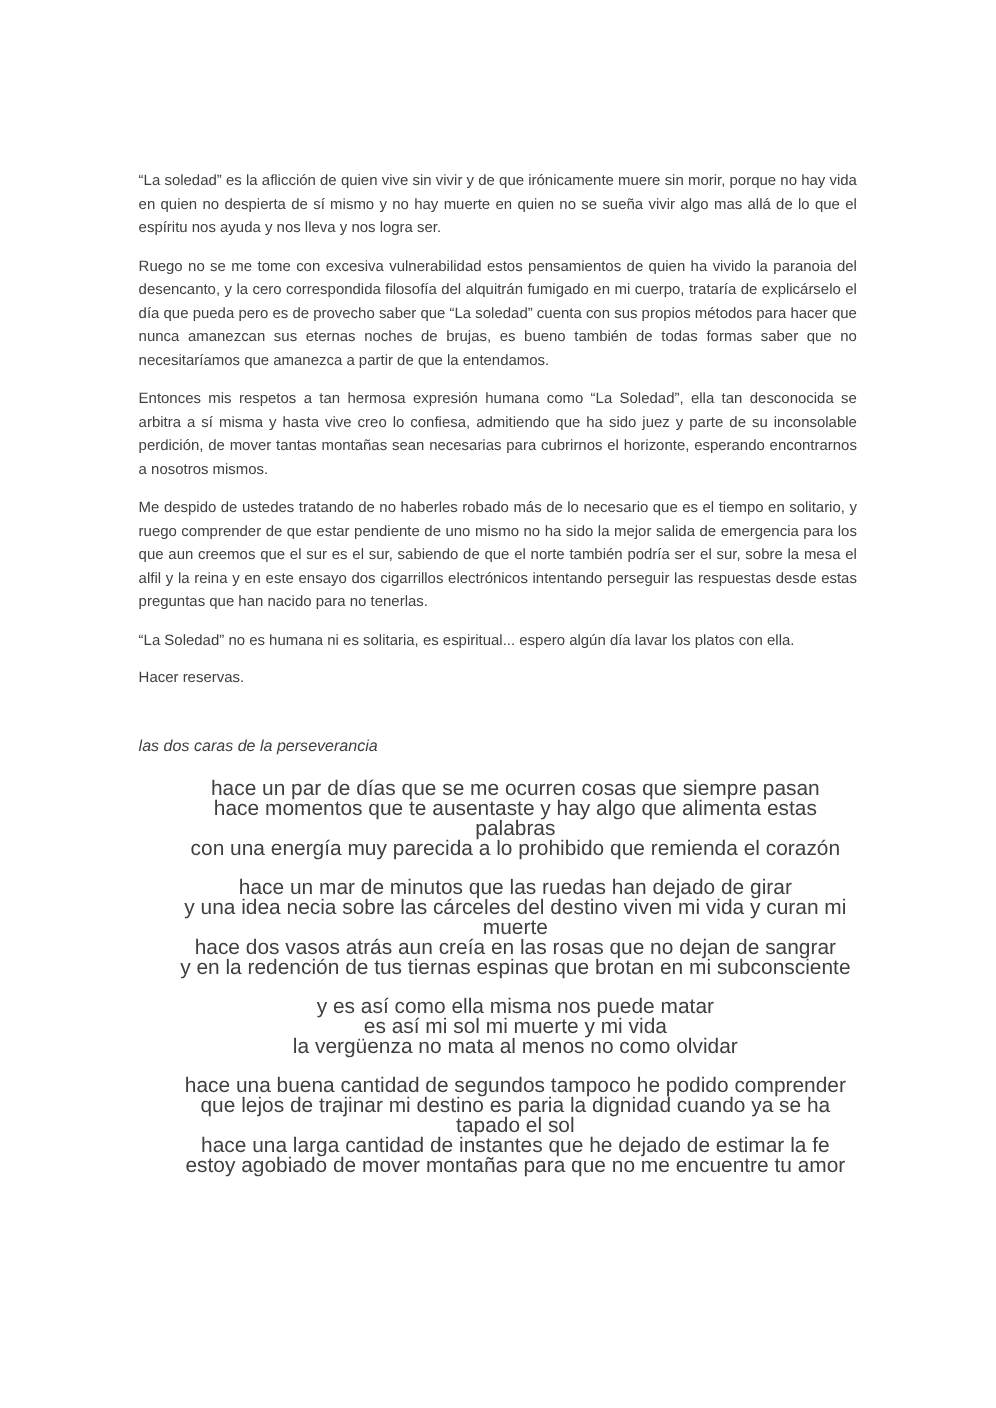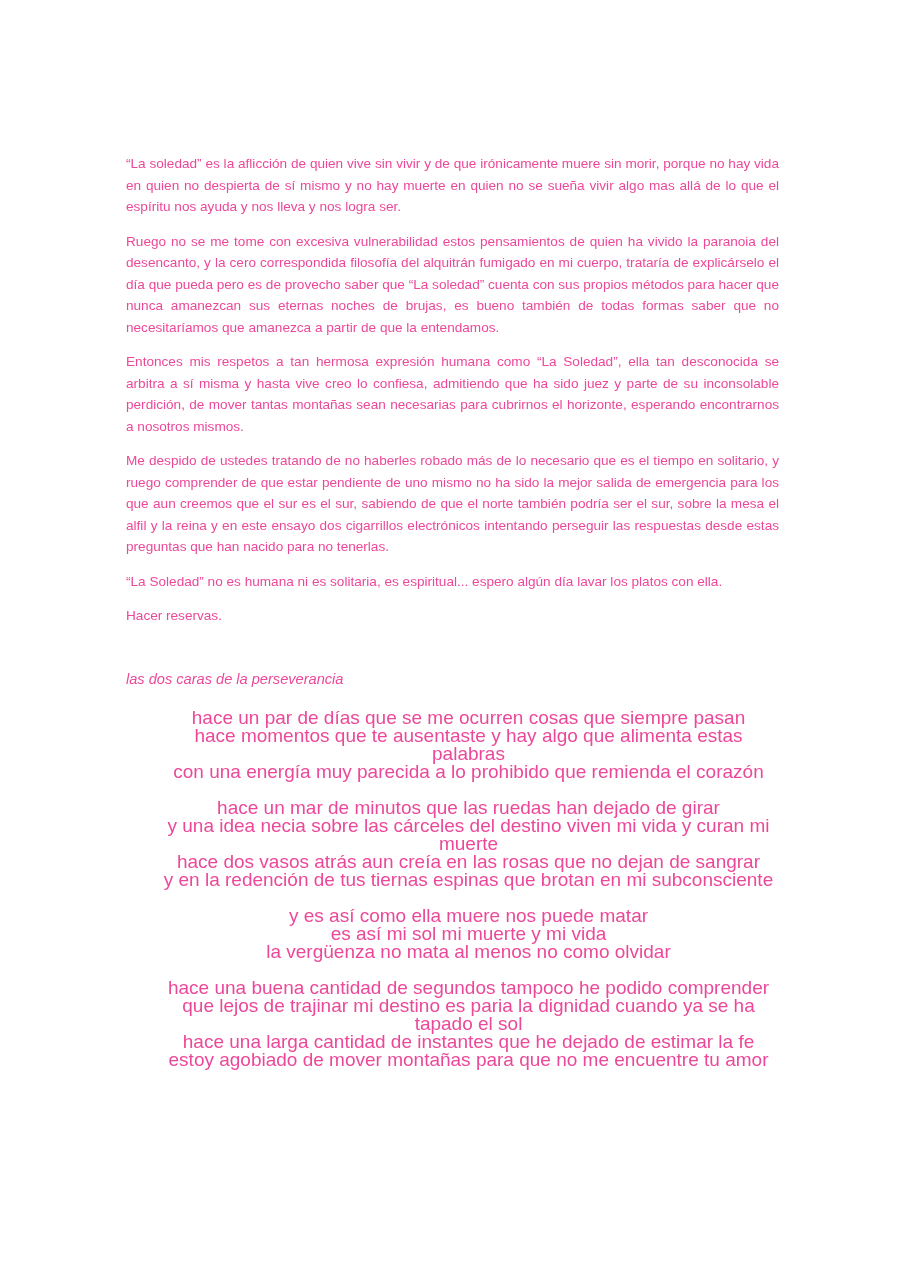--- a/index.html
+++ b/index.html
@@ -9,21 +9,21 @@
   }
   .page {
     position: relative;
     width: 905px;
     height: 1280px;
     margin: 0;
     background: #ffffff;
     box-sizing: border-box;
     padding: 153px 126px 0 126px;
     font-family: "Liberation Sans", sans-serif;
-    color: #ec4899;
+    color: #404040;
     overflow: hidden;
   }
   .para {
     font-size: 13.6px;
     line-height: 21.5px;
     text-align: justify;
     margin: 0 0 13px 0;
   }
   .heading {
     font-size: 14.6px;
@@ -64,21 +64,21 @@
   </div>
 
   <div class="stanza">
     <div class="poem-line">hace un mar de minutos que las ruedas han dejado de girar</div>
     <div class="poem-line">y una idea necia sobre las cárceles del destino viven mi vida y curan mi muerte</div>
     <div class="poem-line">hace dos vasos atrás aun creía en las rosas que no dejan de sangrar</div>
     <div class="poem-line">y en la redención de tus tiernas espinas que brotan en mi subconsciente</div>
   </div>
 
   <div class="stanza">
-    <div class="poem-line">y es así como ella muere nos puede matar</div>
+    <div class="poem-line">y es así como ella misma nos puede matar</div>
     <div class="poem-line">es así mi sol mi muerte y mi vida</div>
     <div class="poem-line">la vergüenza no mata al menos no como olvidar</div>
   </div>
 
   <div class="stanza">
     <div class="poem-line">hace una buena cantidad de segundos tampoco he podido comprender</div>
     <div class="poem-line">que lejos de trajinar mi destino es paria la dignidad cuando ya se ha tapado el sol</div>
     <div class="poem-line">hace una larga cantidad de instantes que he dejado de estimar la fe</div>
     <div class="poem-line">estoy agobiado de mover montañas para que no me encuentre tu amor</div>
   </div>

